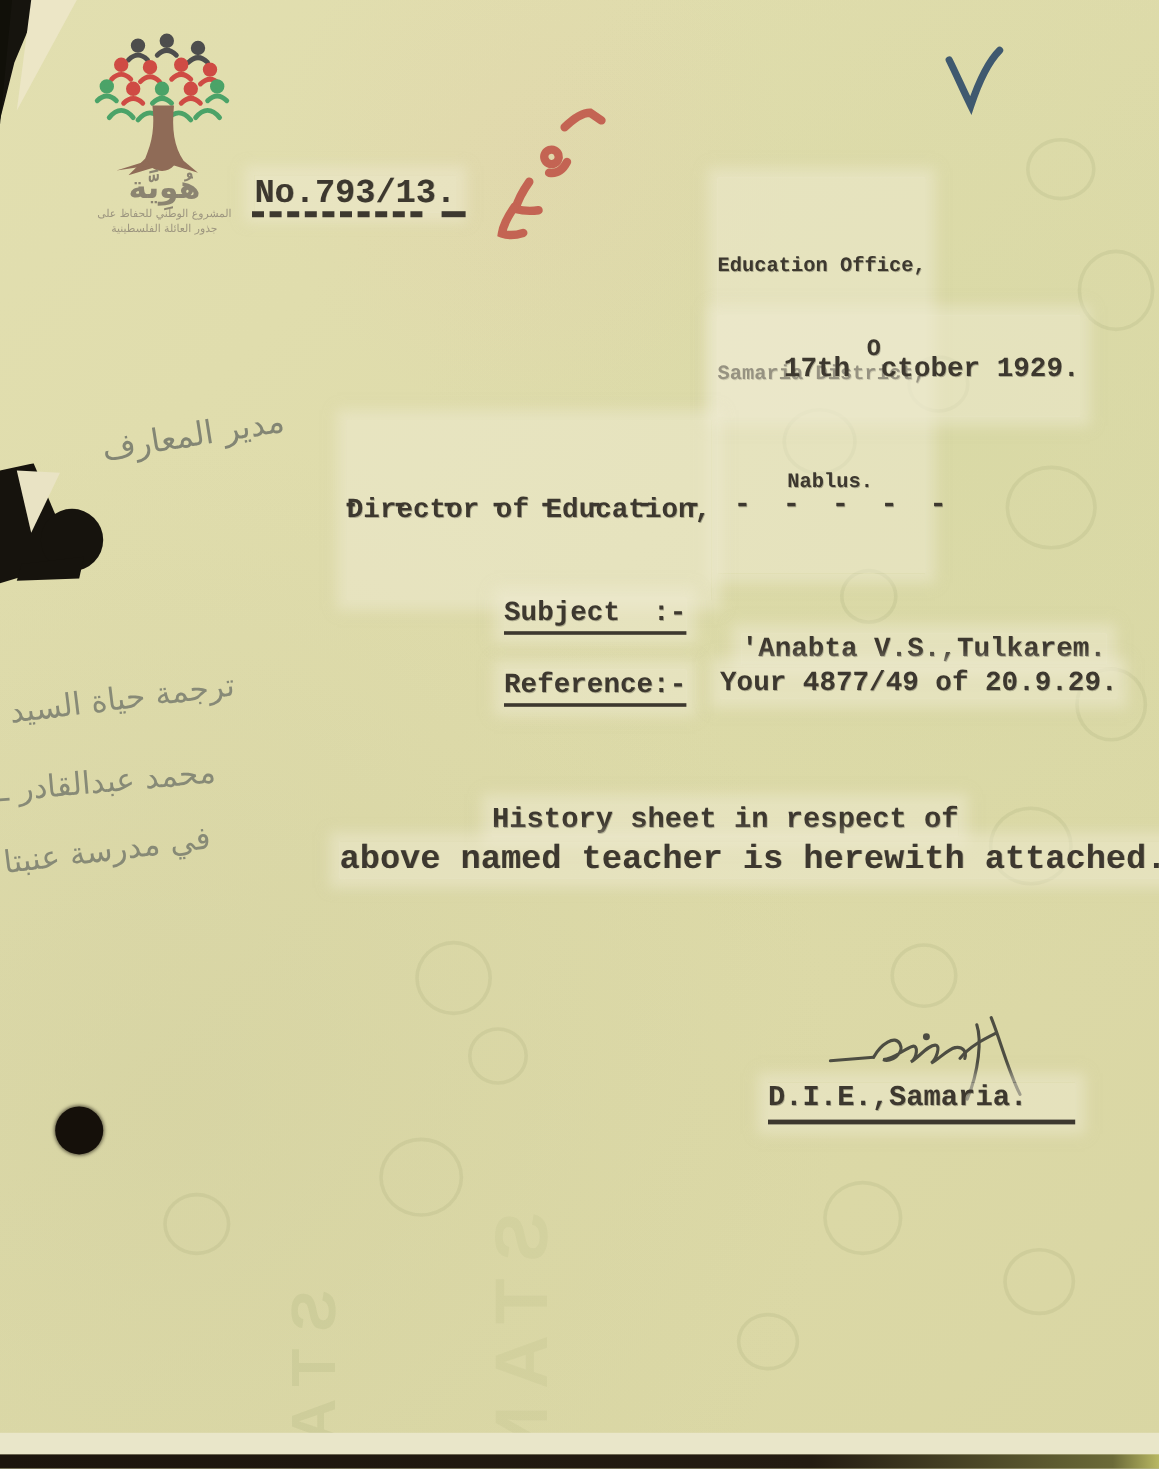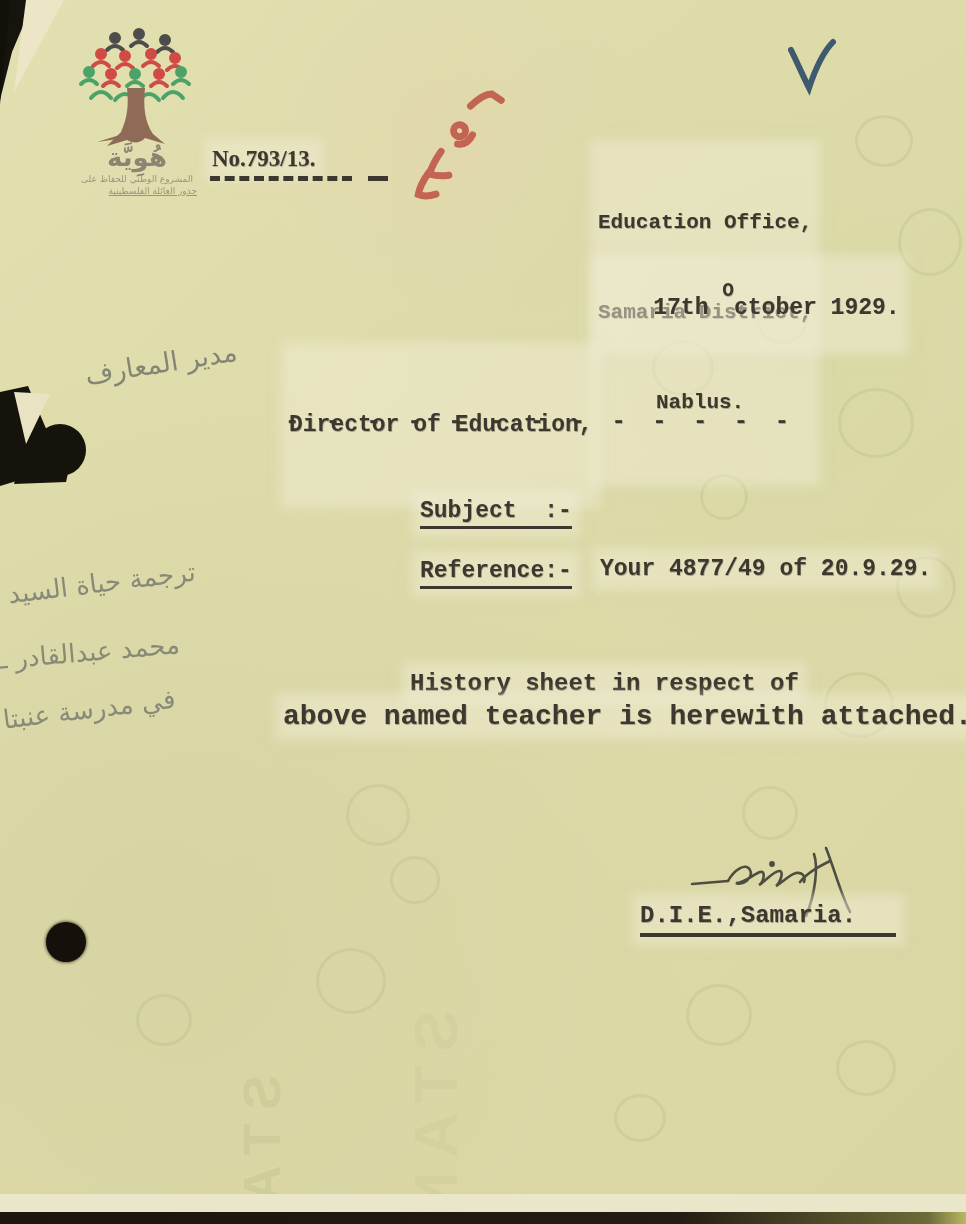--- a/index.html
+++ b/index.html
@@ -119,61 +119,62 @@
           <path d="M62,74 Q72,62 82,74"></path>
             <path d="M86,72 Q96,60 106,72"></path>
         </g>
       </g>
 
       <path fill="#8f6b57" d="M50,62 L68,62 C66,82 68,96 76,108 L88,118 L68,112 C64,117 56,118 50,114 L30,120 L44,106 C50,92 52,80 50,62 Z"></path>
       <path fill="#8f6b57" d="M46,108 L20,116 L48,112 Z"></path>
     </svg>
     <div class="arabic" style="position:absolute;left:0;top:116px;width:120px;text-align:center;font-size:26px;font-weight:700;color:#8b8471;">هُوِيَّة</div>
     <div class="arabic" style="position:absolute;left:0;top:148px;width:120px;text-align:center;font-size:9px;color:#9c957f;">المشروع الوطني للحفاظ على</div>
-    <div class="arabic" style="position:absolute;left:0;top:160px;width:120px;font-size:9px;color:#9c957f;text-decoration:underline;">جذور العائلة الفلسطينية</div>
+    <div class="arabic" style="position:absolute;left:0;top:160px;width:120px;text-align:center;font-size:9px;color:#9c957f;">جذور العائلة الفلسطينية</div>
   </div>
 
   <svg class="abs" style="left:783px;top:36px;" width="60" height="66" viewBox="0 0 60 66">
     <path d="M8,14 C14,26 20,40 26,52 C32,34 40,16 50,6" fill="none" stroke="#2e4a68" stroke-width="6" stroke-linecap="round" opacity="0.9"></path>
   </svg>
 
   <div class="abs" style="left:398px;top:88px;width:130px;height:100px;transform:rotate(-18deg);" aria-label="red handwritten number">
     <svg width="130" height="100" viewBox="0 0 130 100">
       <g fill="none" stroke="#bf4f43" stroke-width="7" stroke-linecap="round" opacity="0.85">
         <path d="M40,56 C32,62 26,68 22,74 C28,78 34,80 40,81"></path>
         <path d="M22,72 C14,78 8,84 5,90 C10,94 16,95 22,95"></path>
         <circle cx="64" cy="42" r="6"></circle>
         <path d="M58,54 C64,57 70,55 75,50"></path>
         <path d="M82,22 C92,17 100,15 106,17 L113,26"></path>
       </g>
     </svg>
   </div>
 
-  <div class="abs typed hl" style="left:212px;top:146px;font-size:23px;font-family:Liberation Serif, serif;">No.793/13.</div>
+  <div class="abs typed hl" style="left:212px;top:146px;font-size:28px;">No.793/13.</div>
   <div class="abs" style="left:210px;top:176px;width:142px;height:0;border-bottom:5px dashed #3d382f;"></div>
   <div class="abs" style="left:368px;top:176px;width:20px;height:0;border-bottom:5px solid #3d382f;"></div>
 
-  <div class="abs typed hl" style="left:598px;top:148px;font-size:21px;line-height:30px;">
+  <div class="abs typed hl" style="left:598px;top:148px;font-size:17px;line-height:30px;">
     <div>Education Office,</div>
     <div>Samaria District,</div>
     <div style="padding-left:58px;">Nablus.</div>
   </div>
 
   <div class="abs typed hl" style="left:598px;top:263px;font-size:23px;">
     <span>17th </span><sup class="raised">O</sup><span>ctober 1929.</span>
   </div>
 
   <div class="abs arabic" style="left:28px;top:352px;width:210px;font-size:27px;transform:rotate(-9deg);opacity:.85;">مدير المعارف</div>
 
   <div class="abs typed hl" style="left:289px;top:350px;font-size:23px;line-height:30px;">
     <div>Director of Education,</div>
   </div>
   <div class="abs typed" style="left:285px;top:408px;font-size:24px;letter-spacing:6px;">- - - - - - - - - - - - -</div>
 
   <div class="abs typed hl" style="left:420px;top:498px;font-size:23px;border-bottom:3px solid #3d382f;padding-bottom:2px;">Subject  :-</div>
+  <div class="abs typed hl" style="left:618px;top:528px;font-size:23px;">'Anabta V.S.,Tulkarem.</div>
   <div class="abs typed hl" style="left:420px;top:558px;font-size:23px;border-bottom:3px solid #3d382f;padding-bottom:2px;">Reference:-</div>
   <div class="abs typed hl" style="left:600px;top:556px;font-size:23px;">Your 4877/49 of 20.9.29.</div>
 
   <div class="abs arabic" style="left:6px;top:568px;width:190px;font-size:26px;transform:rotate(-7deg);opacity:.8;">ترجمة حياة السيد</div>
   <div class="abs arabic" style="left:20px;top:636px;width:160px;font-size:26px;transform:rotate(-5deg);opacity:.8;">محمد عبدالقادر ـ</div>
   <div class="abs arabic" style="left:6px;top:694px;width:170px;font-size:26px;transform:rotate(-7deg);opacity:.8;">في مدرسة عنبتا</div>
 
   <div class="abs typed hl" style="left:410px;top:670px;font-size:24px;">History sheet in respect of</div>
   <div class="abs typed hl" style="left:283px;top:701px;font-size:28px;">above named teacher is herewith attached.</div>
 

